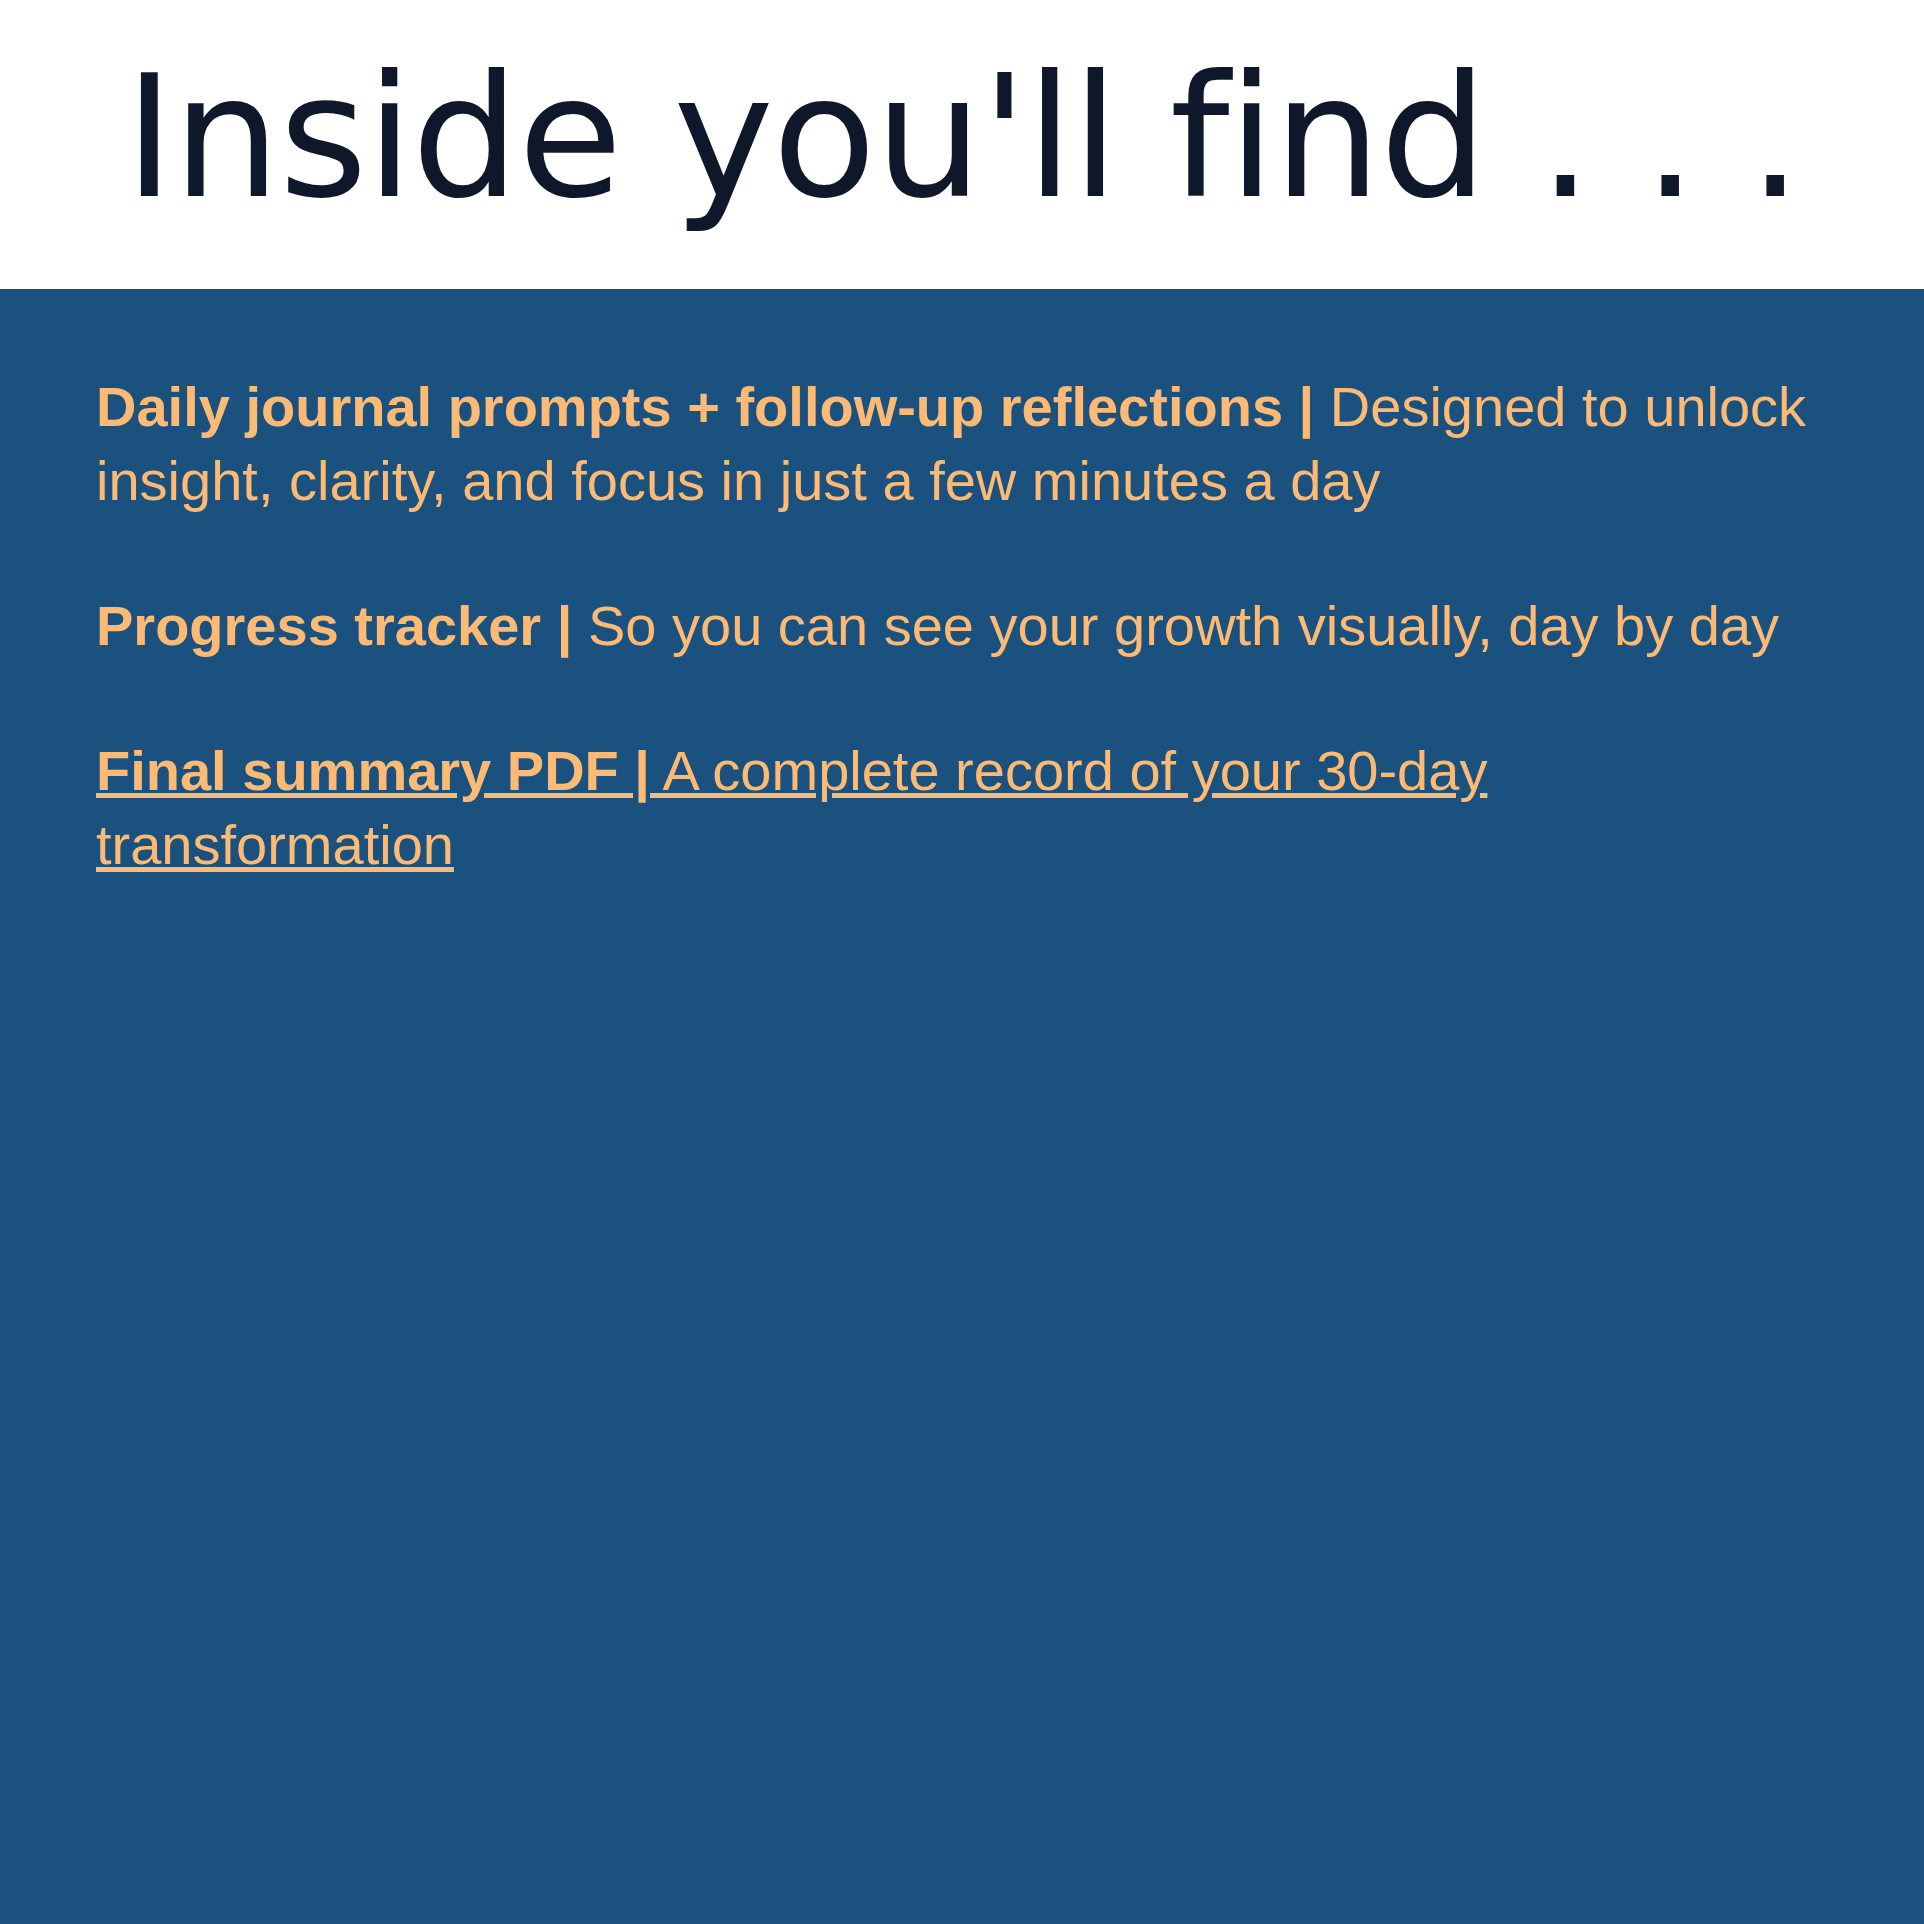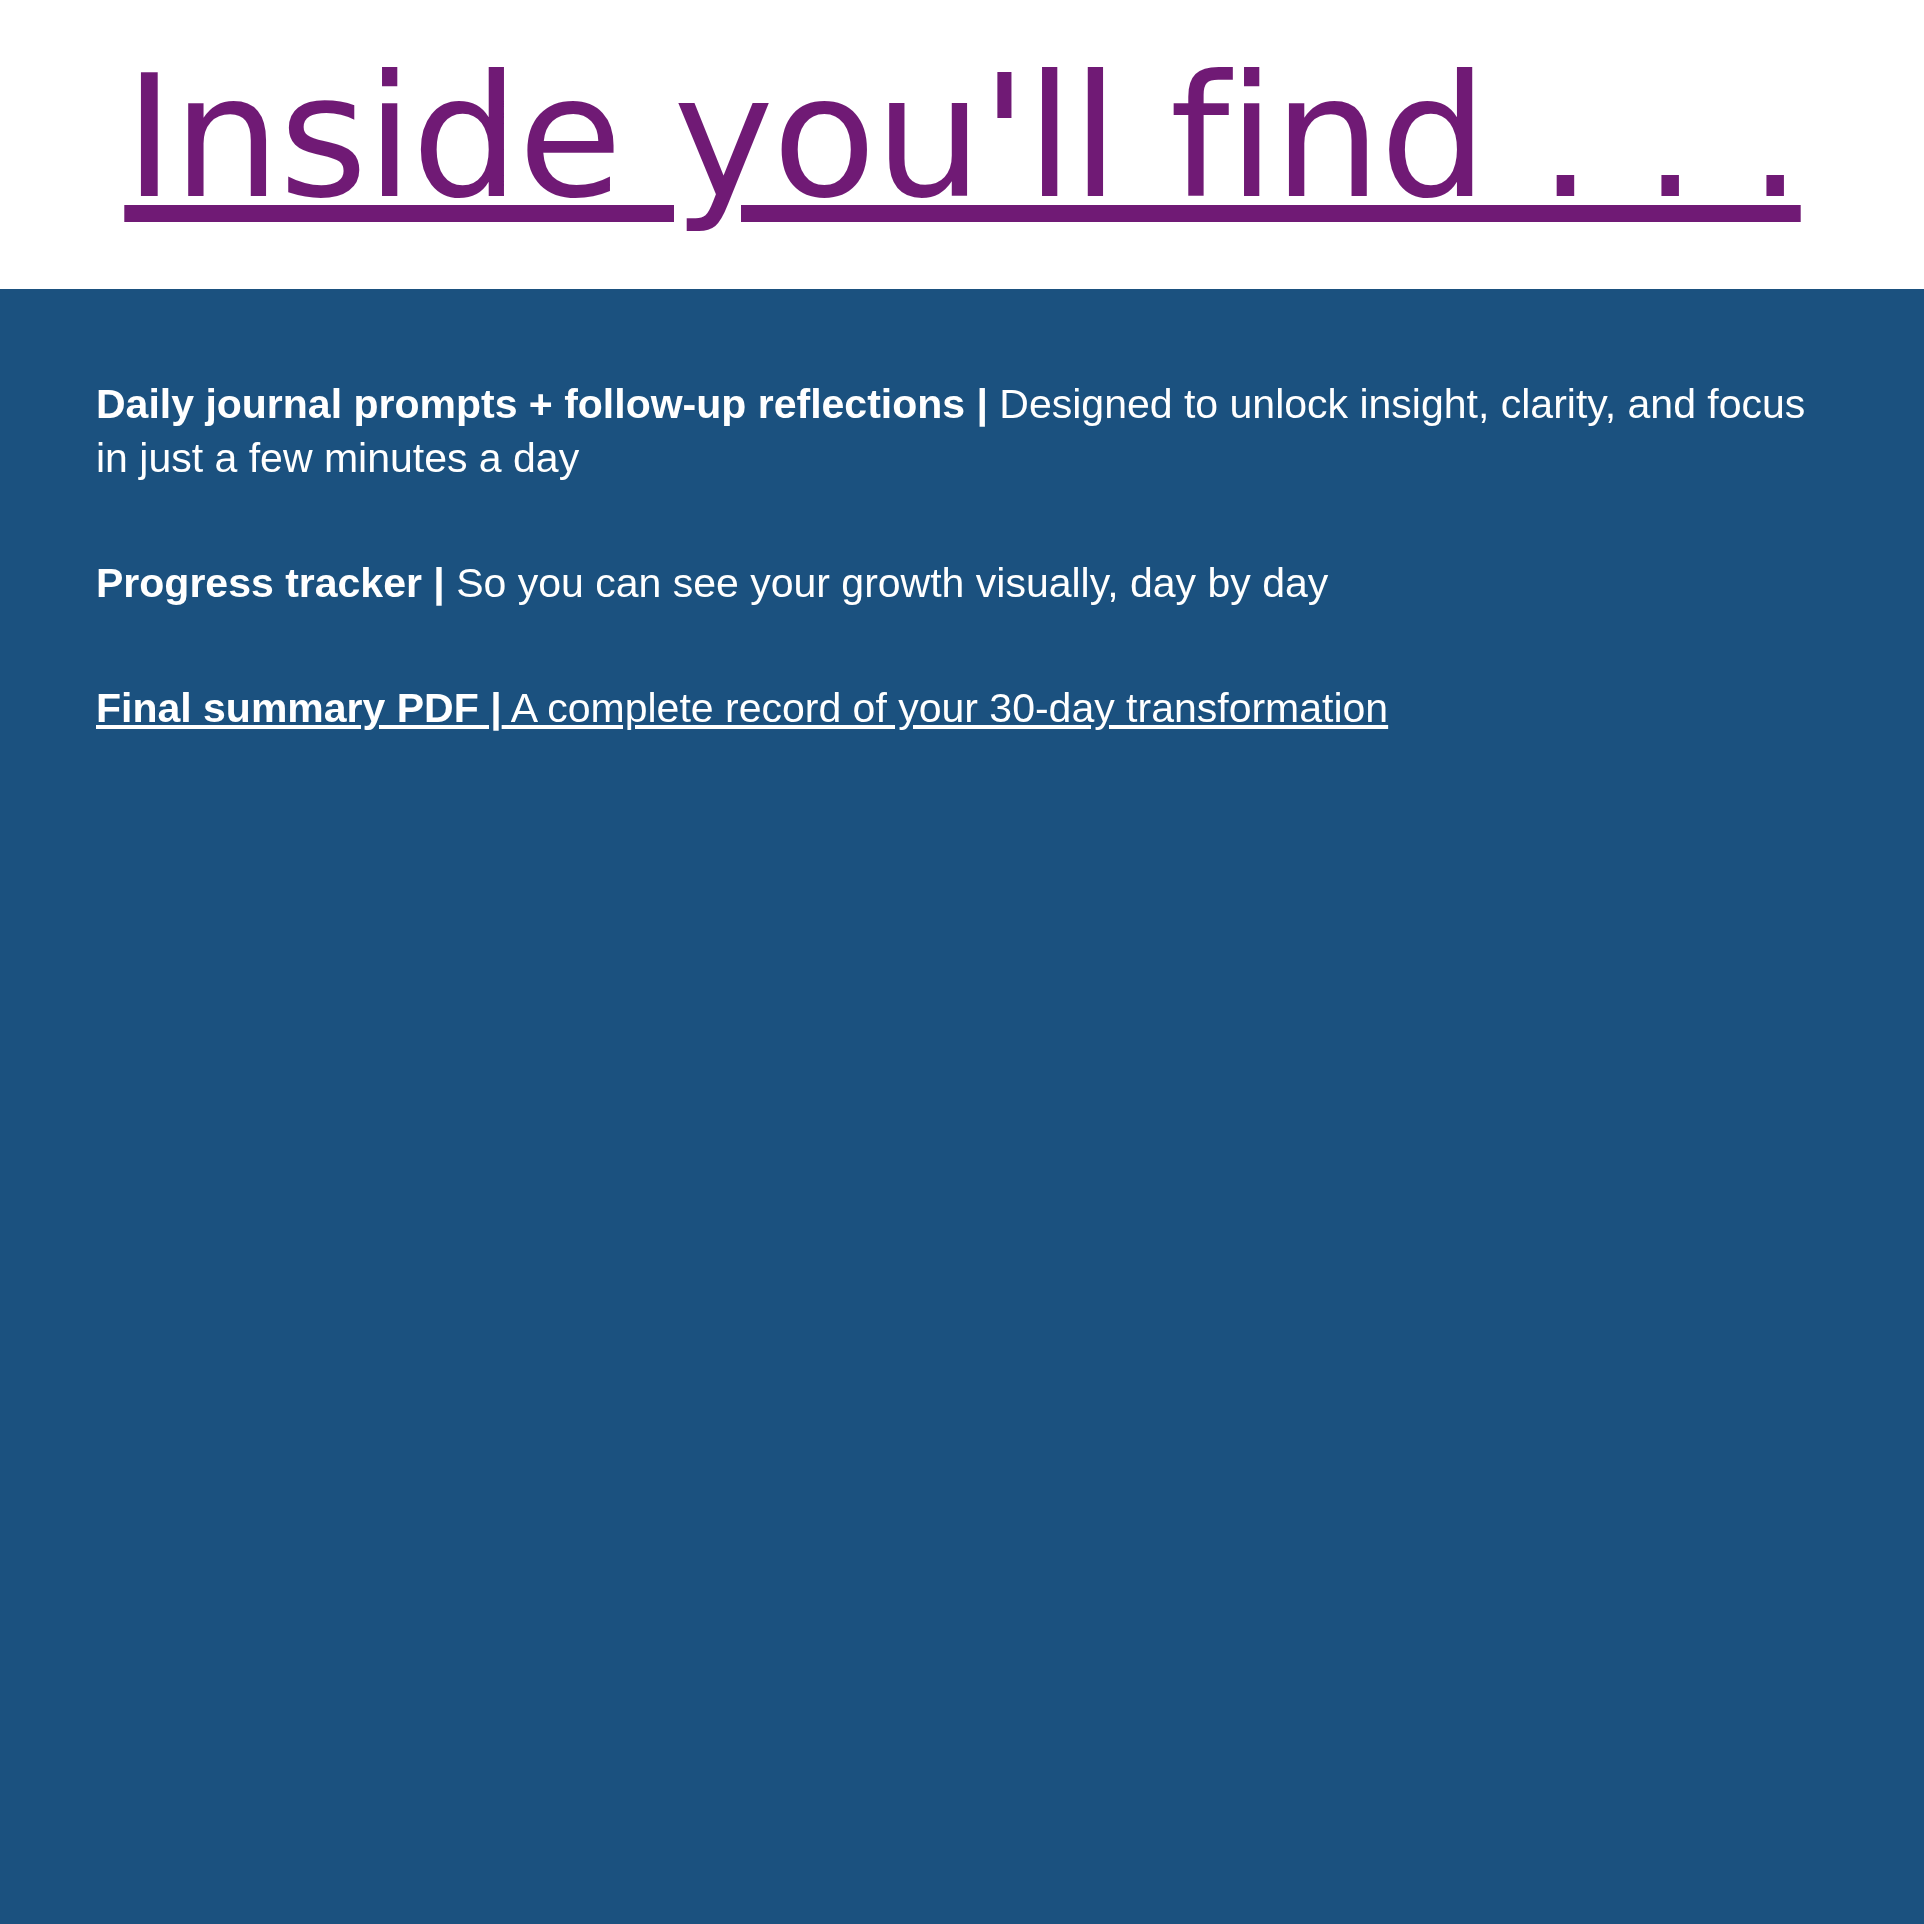--- a/index.html
+++ b/index.html
@@ -24,47 +24,46 @@
   .header-band {
     background: #ffffff;
     height: 289px;
     flex: 0 0 289px;
     display: flex;
     align-items: center;
     justify-content: center;
     box-sizing: border-box;
   }
   .header-title {
-    color: #701a75;
+    color: #0f172a;
     font-size: 170px;
     font-weight: 400;
     letter-spacing: -1.6px;
     line-height: 1;
     white-space: nowrap;
     margin: 0;
     padding: 0 0 14.4px 0;
     font-family: "DejaVu Sans", sans-serif;
-    text-decoration: underline;
   }
   .body-band {
     flex: 1 1 auto;
     background: #1b517f;
     padding: 80px 96px 48px 96px;
     box-sizing: border-box;
   }
   .feature-list {
     list-style: none;
     margin: 0;
     padding: 0;
   }
   .feature-item {
-    color: #ffffff;
-    font-size: 41px;
+    color: #fdba74;
+    font-size: 56px;
     line-height: 1.32;
-    margin: 8px 0 71px 0;
+    margin: 1px 0 71px 0;
     font-weight: 400;
     max-width: 1749px;
   }
   .feature-item:last-child {
     margin-bottom: 0;
     text-decoration: underline;
   }
   .feature-label {
     font-weight: 700;
   }

